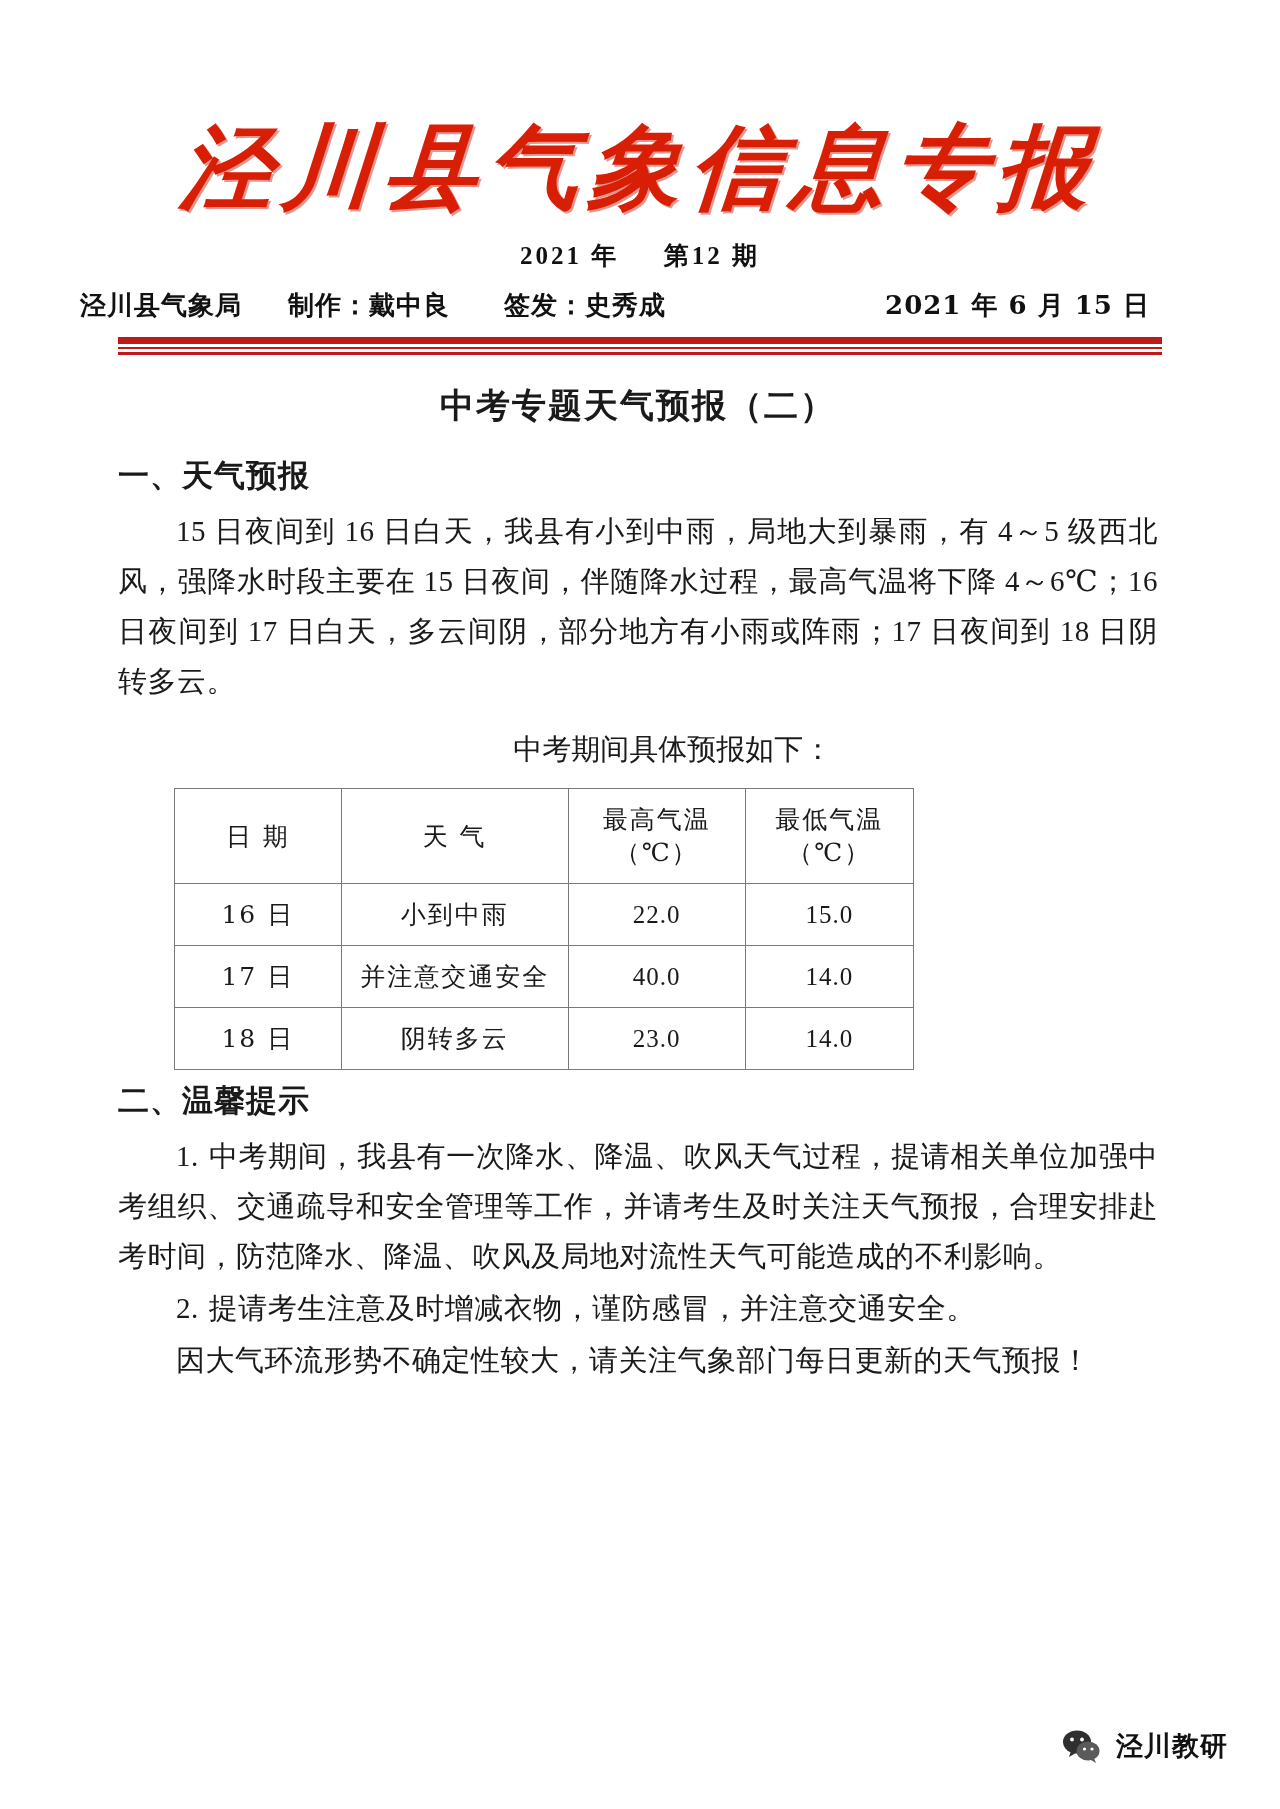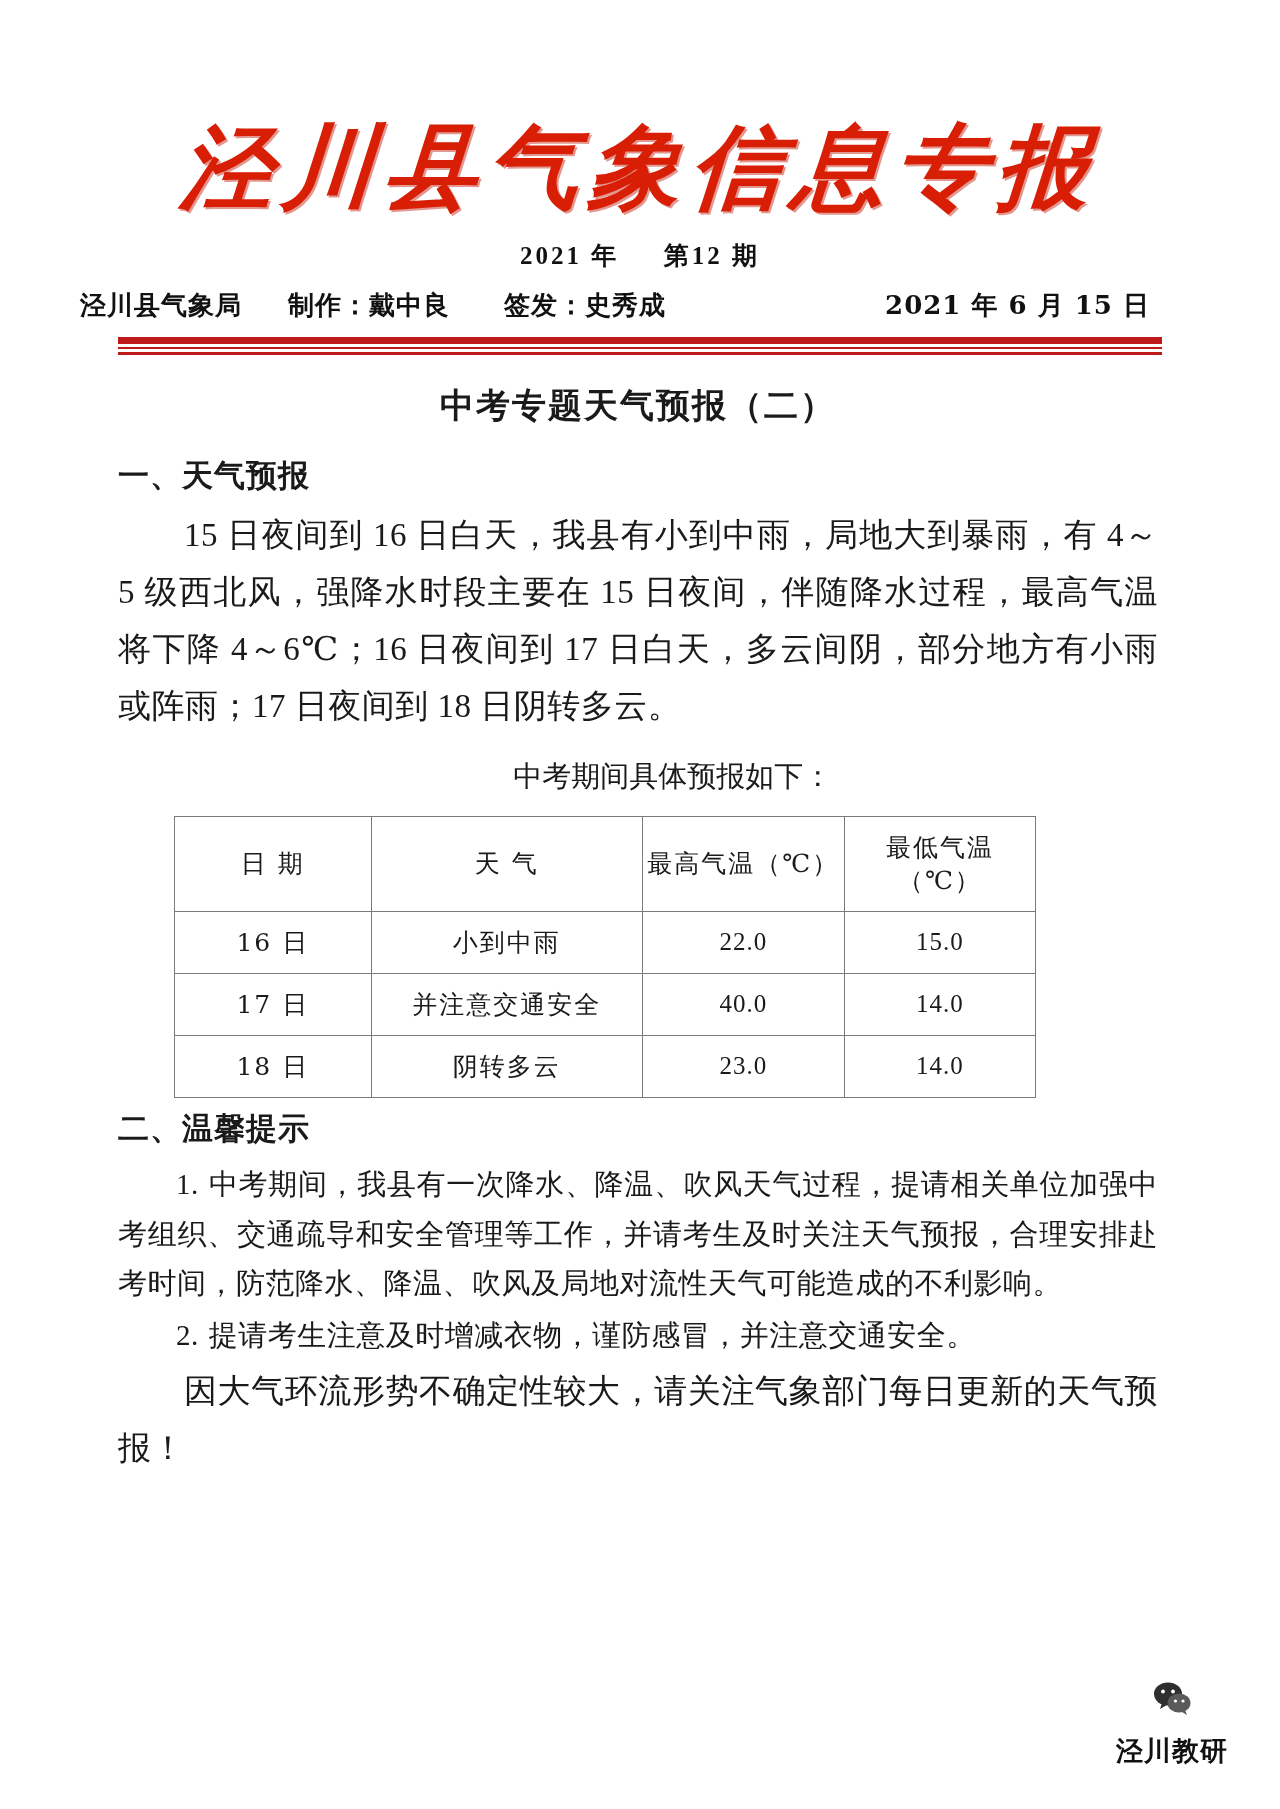--- a/index.html
+++ b/index.html
@@ -93,21 +93,21 @@
     font-family: "DejaVu Serif", "Liberation Serif", serif;
   }
   h2.section {
     font-size: 31px;
     font-weight: 700;
     margin: 10px 0 10px 0;
     letter-spacing: 1px;
     font-family: "DejaVu Serif", "Liberation Serif", serif;
   }
   p.para {
-    font-size: 33px;
+    font-size: 29px;
     line-height: 1.72;
     margin: 0 0 4px 0;
     text-align: justify;
     text-justify: inter-ideograph;
     text-indent: 2em;
     letter-spacing: 0.5px;
   }
   p.lead-in {
     font-size: 29px;
     line-height: 1.7;
@@ -128,21 +128,21 @@
     margin-right: 10px;
   }
   .bold-note {
     font-weight: 400;
   }
 
   
   table.forecast {
     border-collapse: collapse;
     margin: 6px auto 10px 56px;
-    width: 862px;
+    width: 740px;
     font-size: 25px;
   }
   table.forecast td, table.forecast th {
     border: 1px solid #7a7a7a;
     text-align: center;
     font-weight: 400;
     padding: 14px 4px;
     letter-spacing: 2px;
     font-family: "DejaVu Serif", "Liberation Serif", serif;
   }
@@ -157,21 +157,20 @@
   }
 
   
   .footer-mark {
     position: absolute;
     right: 52px;
     bottom: 40px;
     display: flex;
     align-items: center;
     gap: 12px;
-    flex-direction: column;
   }
   .wechat-badge {
     width: 46px;
     height: 46px;
     border-radius: 50%;
     background: #ffffff;
     display: flex;
     align-items: center;
     justify-content: center;
   }

